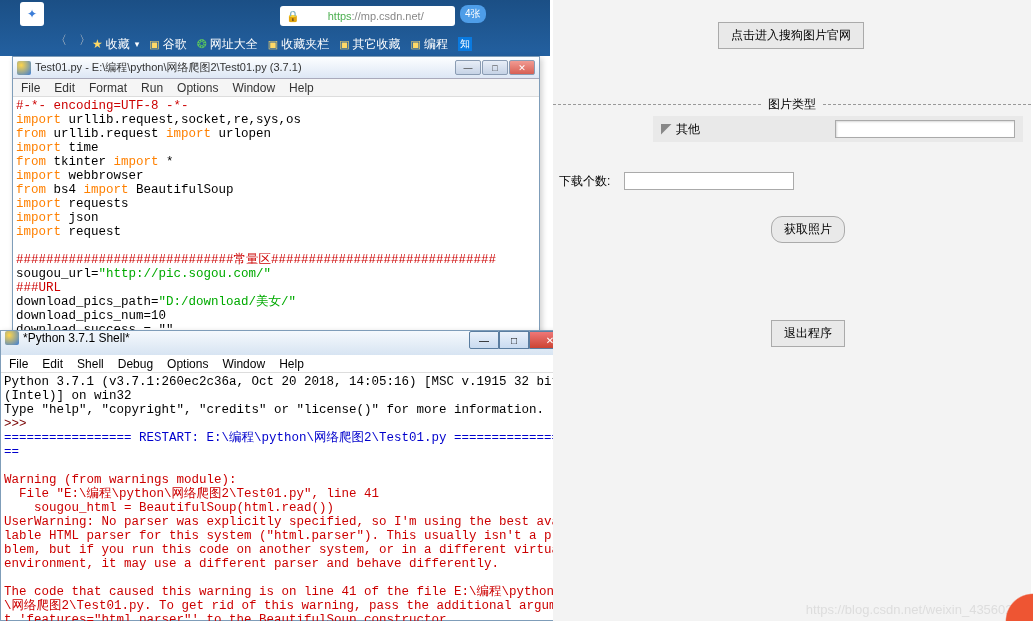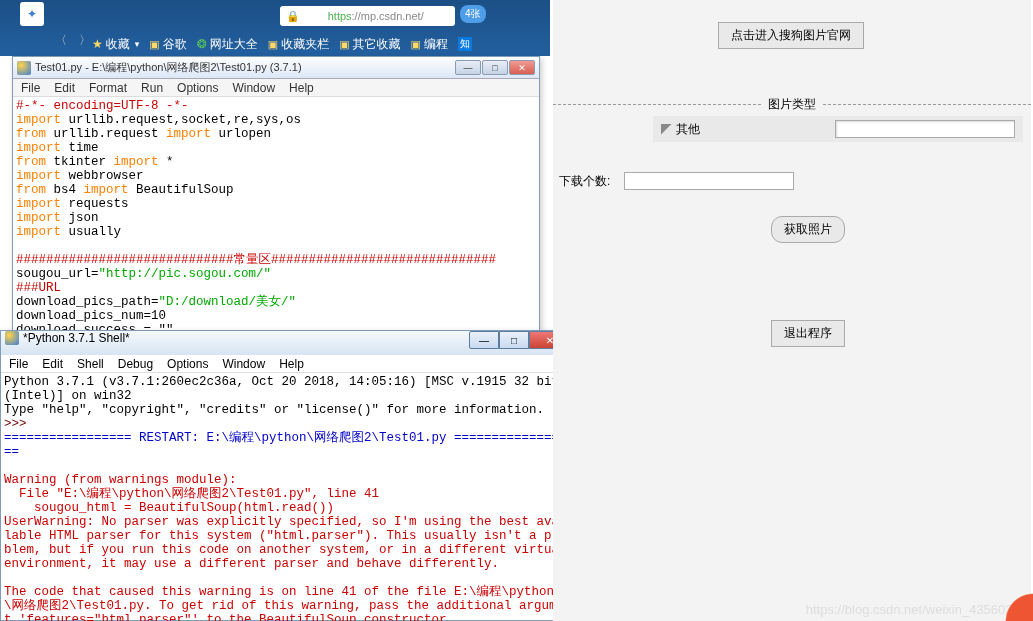--- a/index.html
+++ b/index.html
@@ -329,21 +329,21 @@
   </div>
   <div class="code-area"><span class="cm">#-*- encoding=UTF-8 -*-</span>
 <span class="kw">import</span><span> urllib.request,socket,re,sys,os</span>
 <span class="kw">from</span><span> urllib.request </span><span class="kw">import</span><span> urlopen</span>
 <span class="kw">import</span><span> time</span>
 <span class="kw">from</span><span> tkinter </span><span class="kw">import</span><span> *</span>
 <span class="kw">import</span><span> webbrowser</span>
 <span class="kw">from</span><span> bs4 </span><span class="kw">import</span><span> BeautifulSoup</span>
 <span class="kw">import</span><span> requests</span>
 <span class="kw">import</span><span> json</span>
-<span class="kw">import</span><span> usually</span>
+<span class="kw">import</span><span> request</span>
 
 <span class="cm">#############################常量区##############################</span>
 <span>sougou_url=</span><span class="str">"http://pic.sogou.com/"</span>
 <span class="cm">###URL</span>
 <span>download_pics_path=</span><span class="str">"D:/download/美女/"</span>
 <span>download_pics_num=10</span>
 <span>download_success = ""</span></div>
 </div>
 
 <div class="shell-window">

